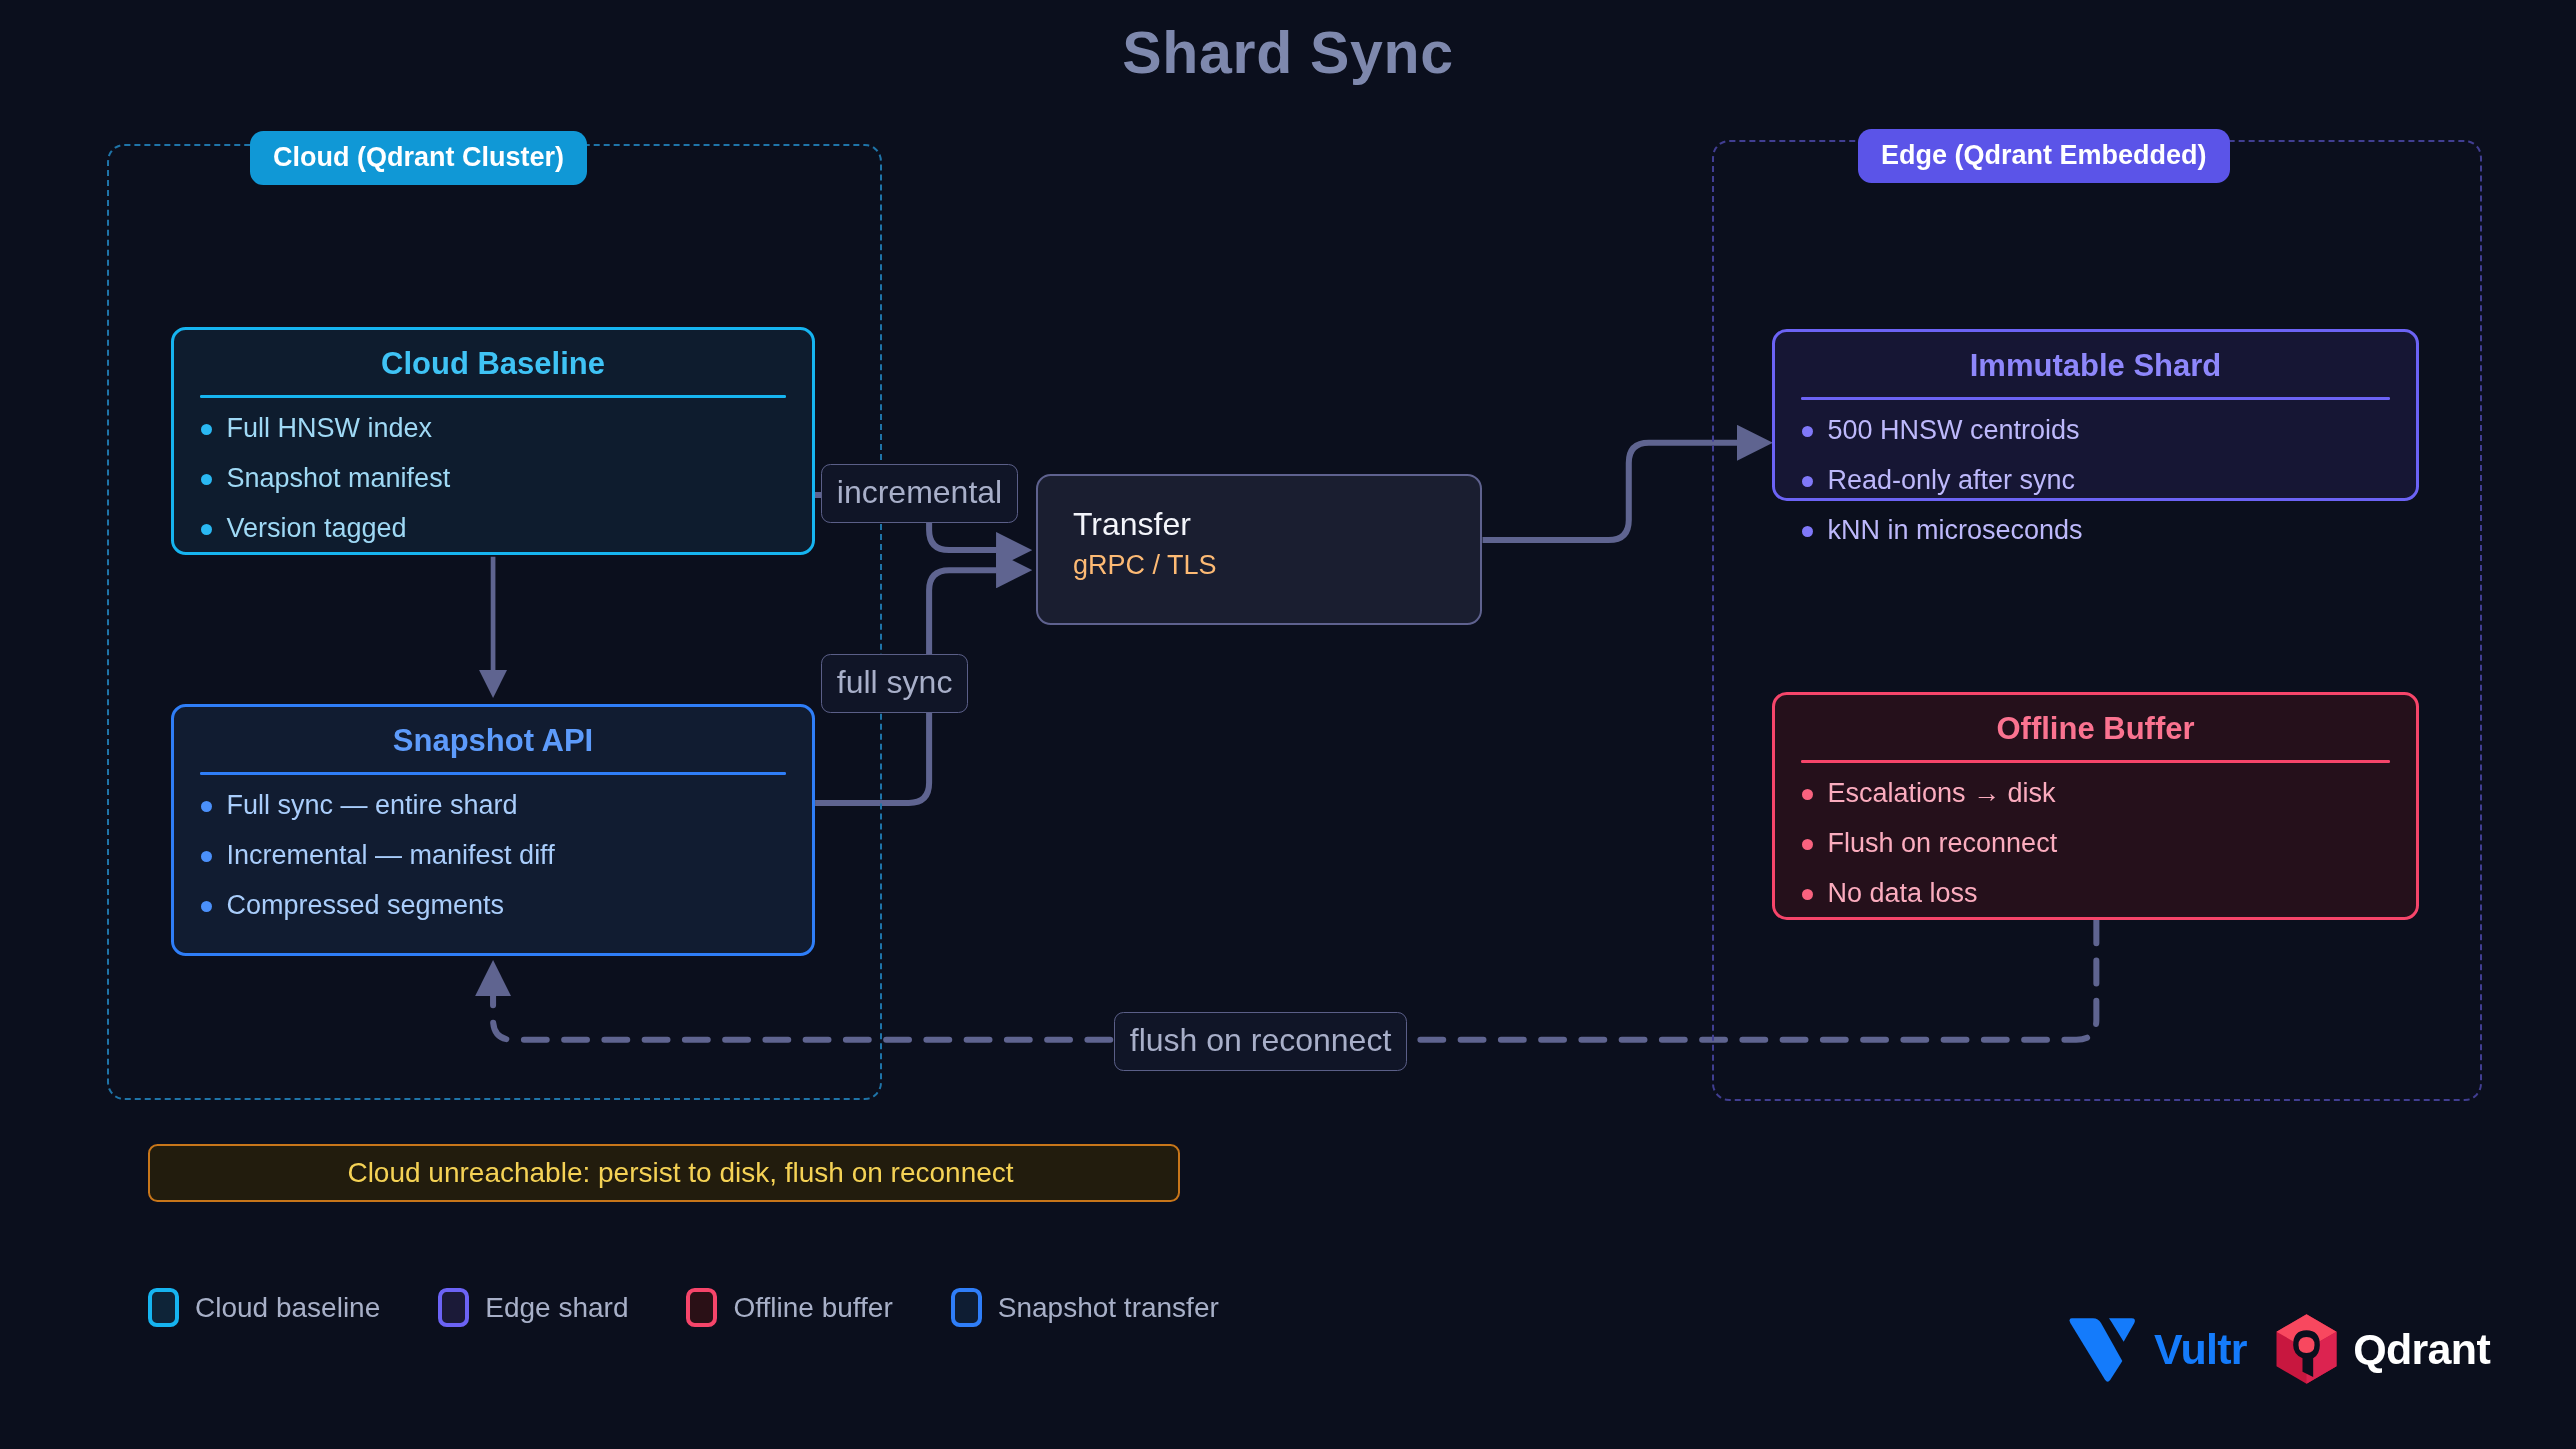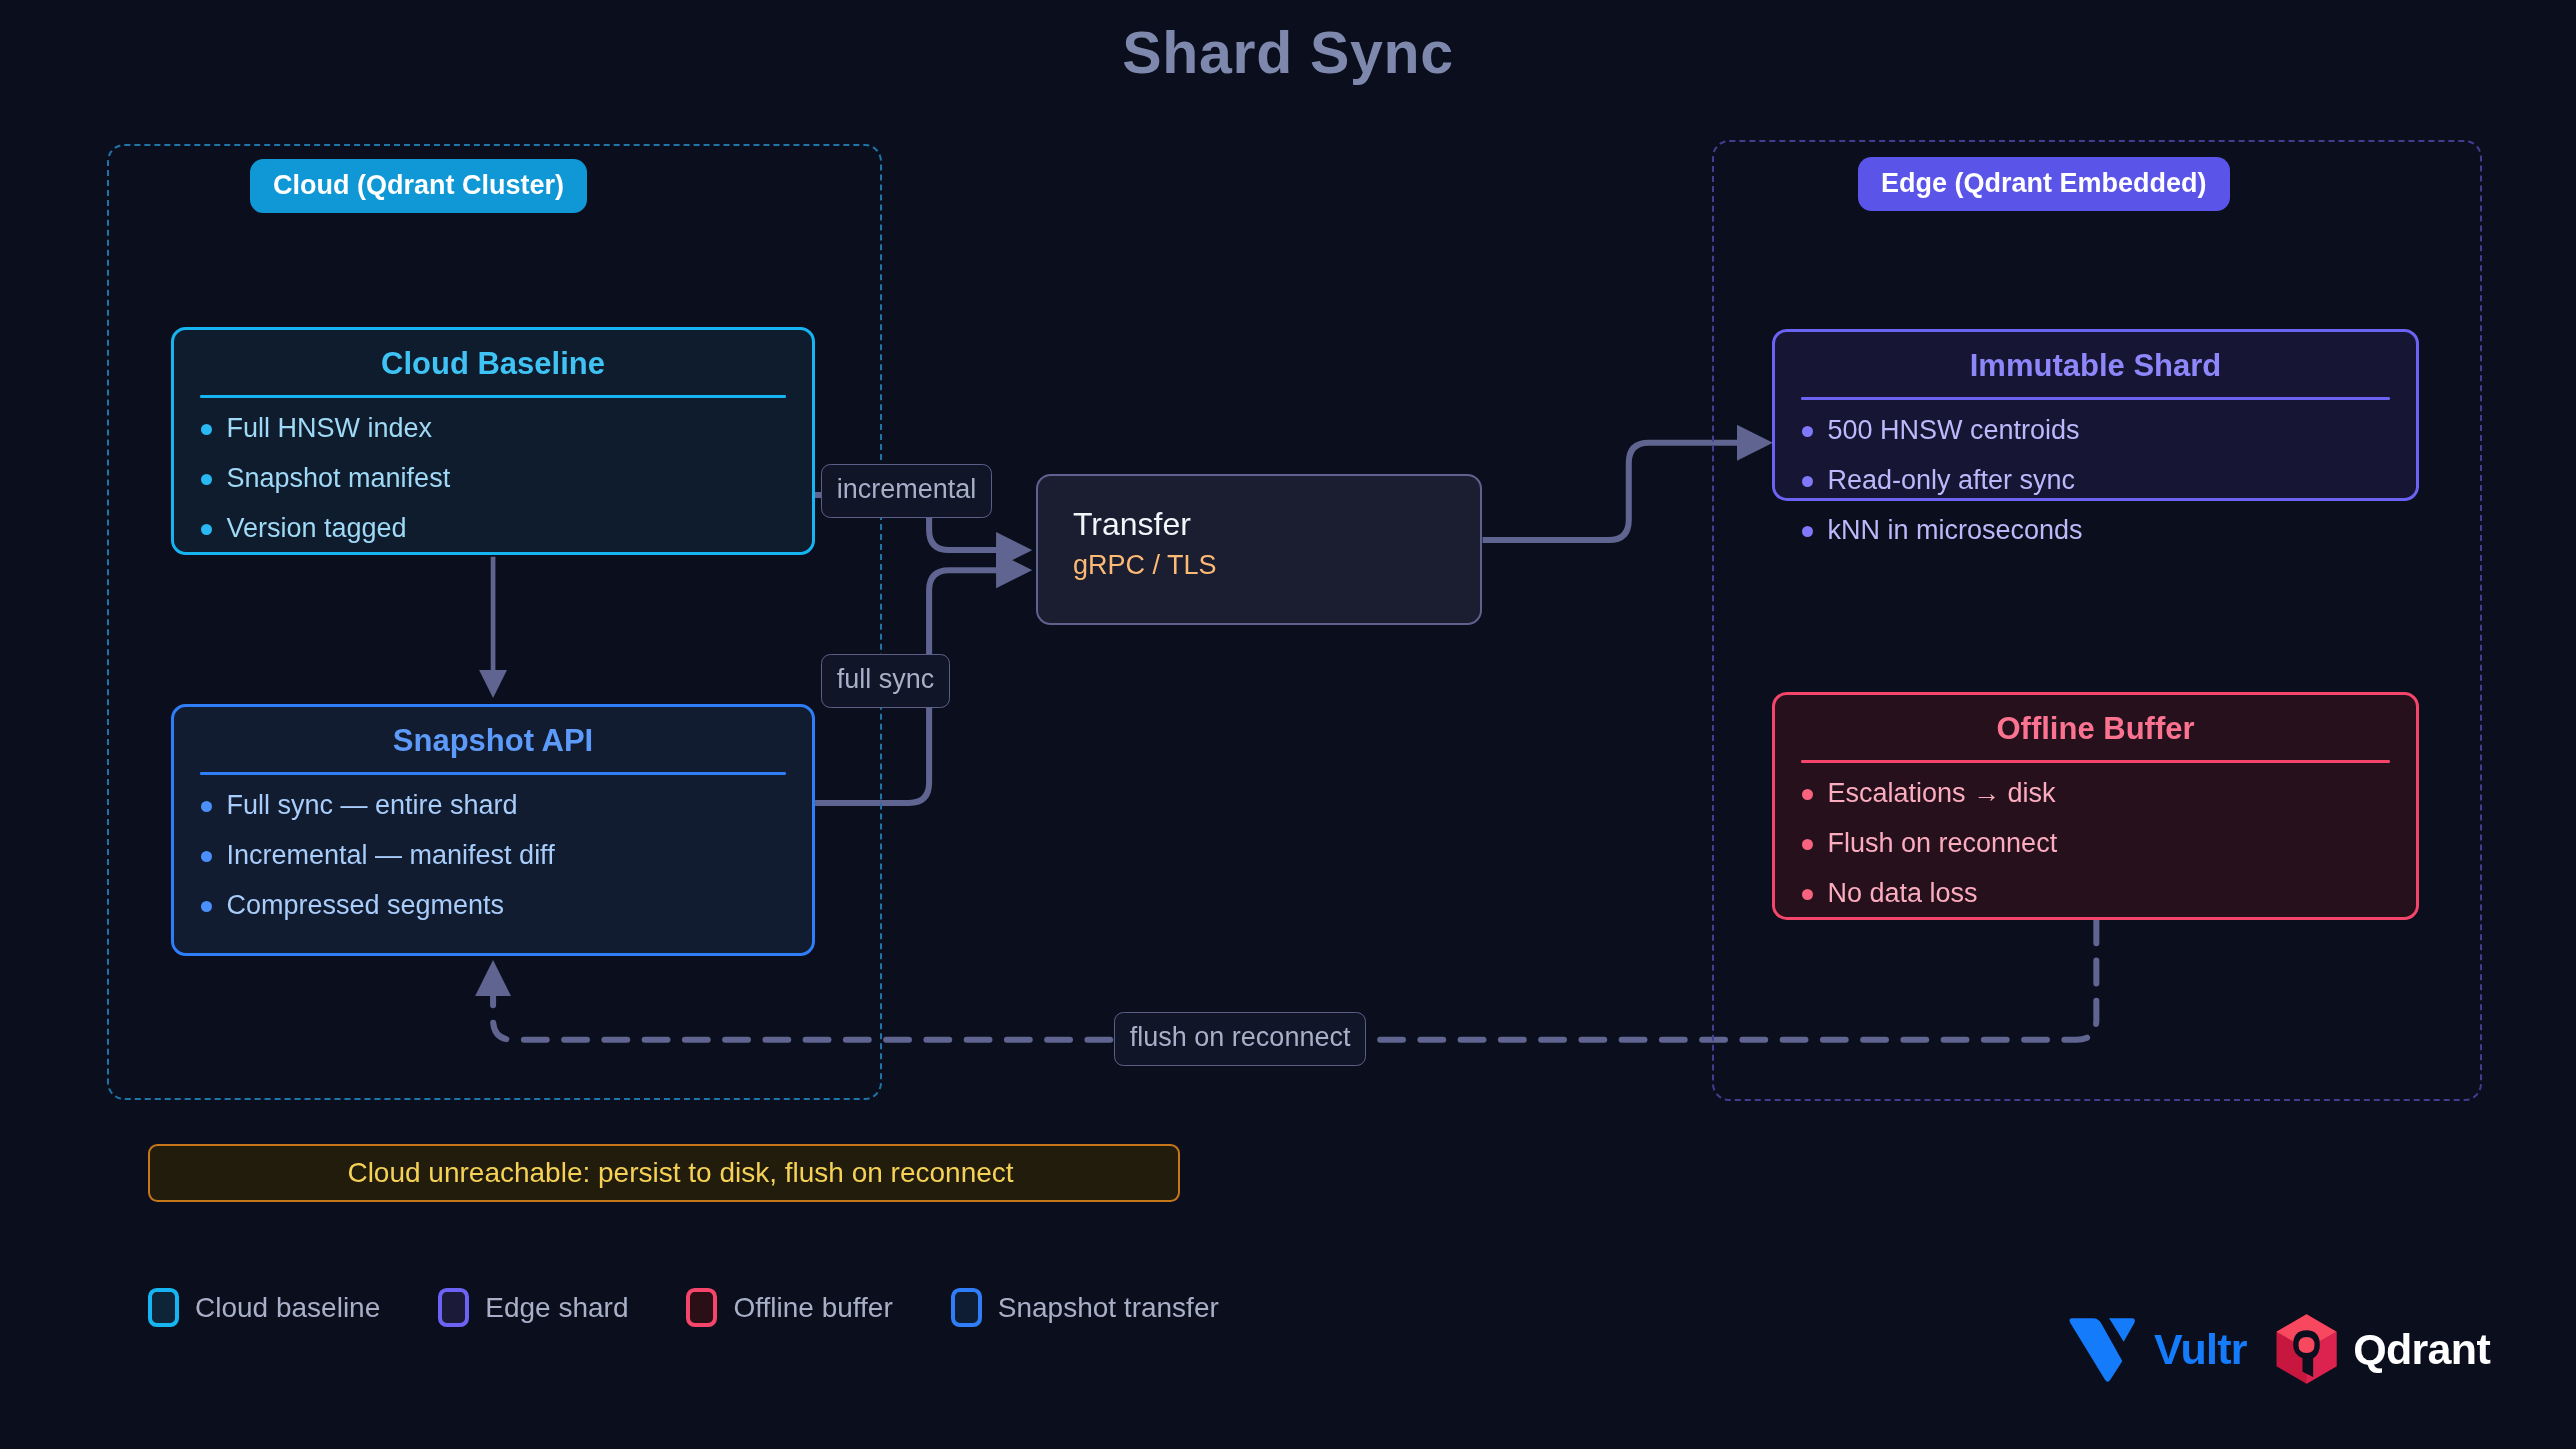--- a/index.html
+++ b/index.html
@@ -27,21 +27,21 @@
   }
   .group.cloud { left:107px; top:144px; width:775px; height:956px;
     border-color:#1f74a8; }
   .group.edge  { left:1712px; top:140px; width:770px; height:961px;
     border-color:#413e92; }
 
   .group-badge {
     position:absolute; z-index:6;
     padding:10.7px 23px 12px; border-radius:13.4px;
     font-size:27px; font-weight:bold; color:#ffffff;
-    white-space:nowrap; text-align:center;margin-top:28px;
+    white-space:nowrap; text-align:center;
   }
   .group-badge.cloud { left:250px; top:131px; background:#1098d6; }
   .group-badge.edge  { left:1858px; top:129px; background:#5b54e8; }
 
   
   .card {
     position:absolute; z-index:4;
     border-radius:14.8px; border:3.4px solid;
     padding:17.4px 23px 20px;
   }
@@ -103,21 +103,21 @@
   }
   #node-transfer .t-title { font-size:32px; color:#f3f5fb; font-weight:normal;
     line-height:1.15; }
   #node-transfer .t-sub { font-size:27px; color:#fdba74; margin-top:8px; }
 
   
   .edge-label {
     position:absolute; z-index:5;
     border:1.3px solid #5b5f88; border-radius:9.4px;
     background:#101527; color:#a8afc9;
-    font-size:27px; line-height:1;
+    font-size:32px; line-height:1;
     padding:11.4px 14.8px 13.4px; white-space:nowrap;
   }
   #label-incremental { left:821px; top:464px; }
   #label-full-sync   { left:821px; top:654px; }
   #label-flush       { left:1114px; top:1012px; }
 
   
   #warning-banner {
     position:absolute; z-index:4;
     left:148px; top:1144px; width:1032px; height:58px;

